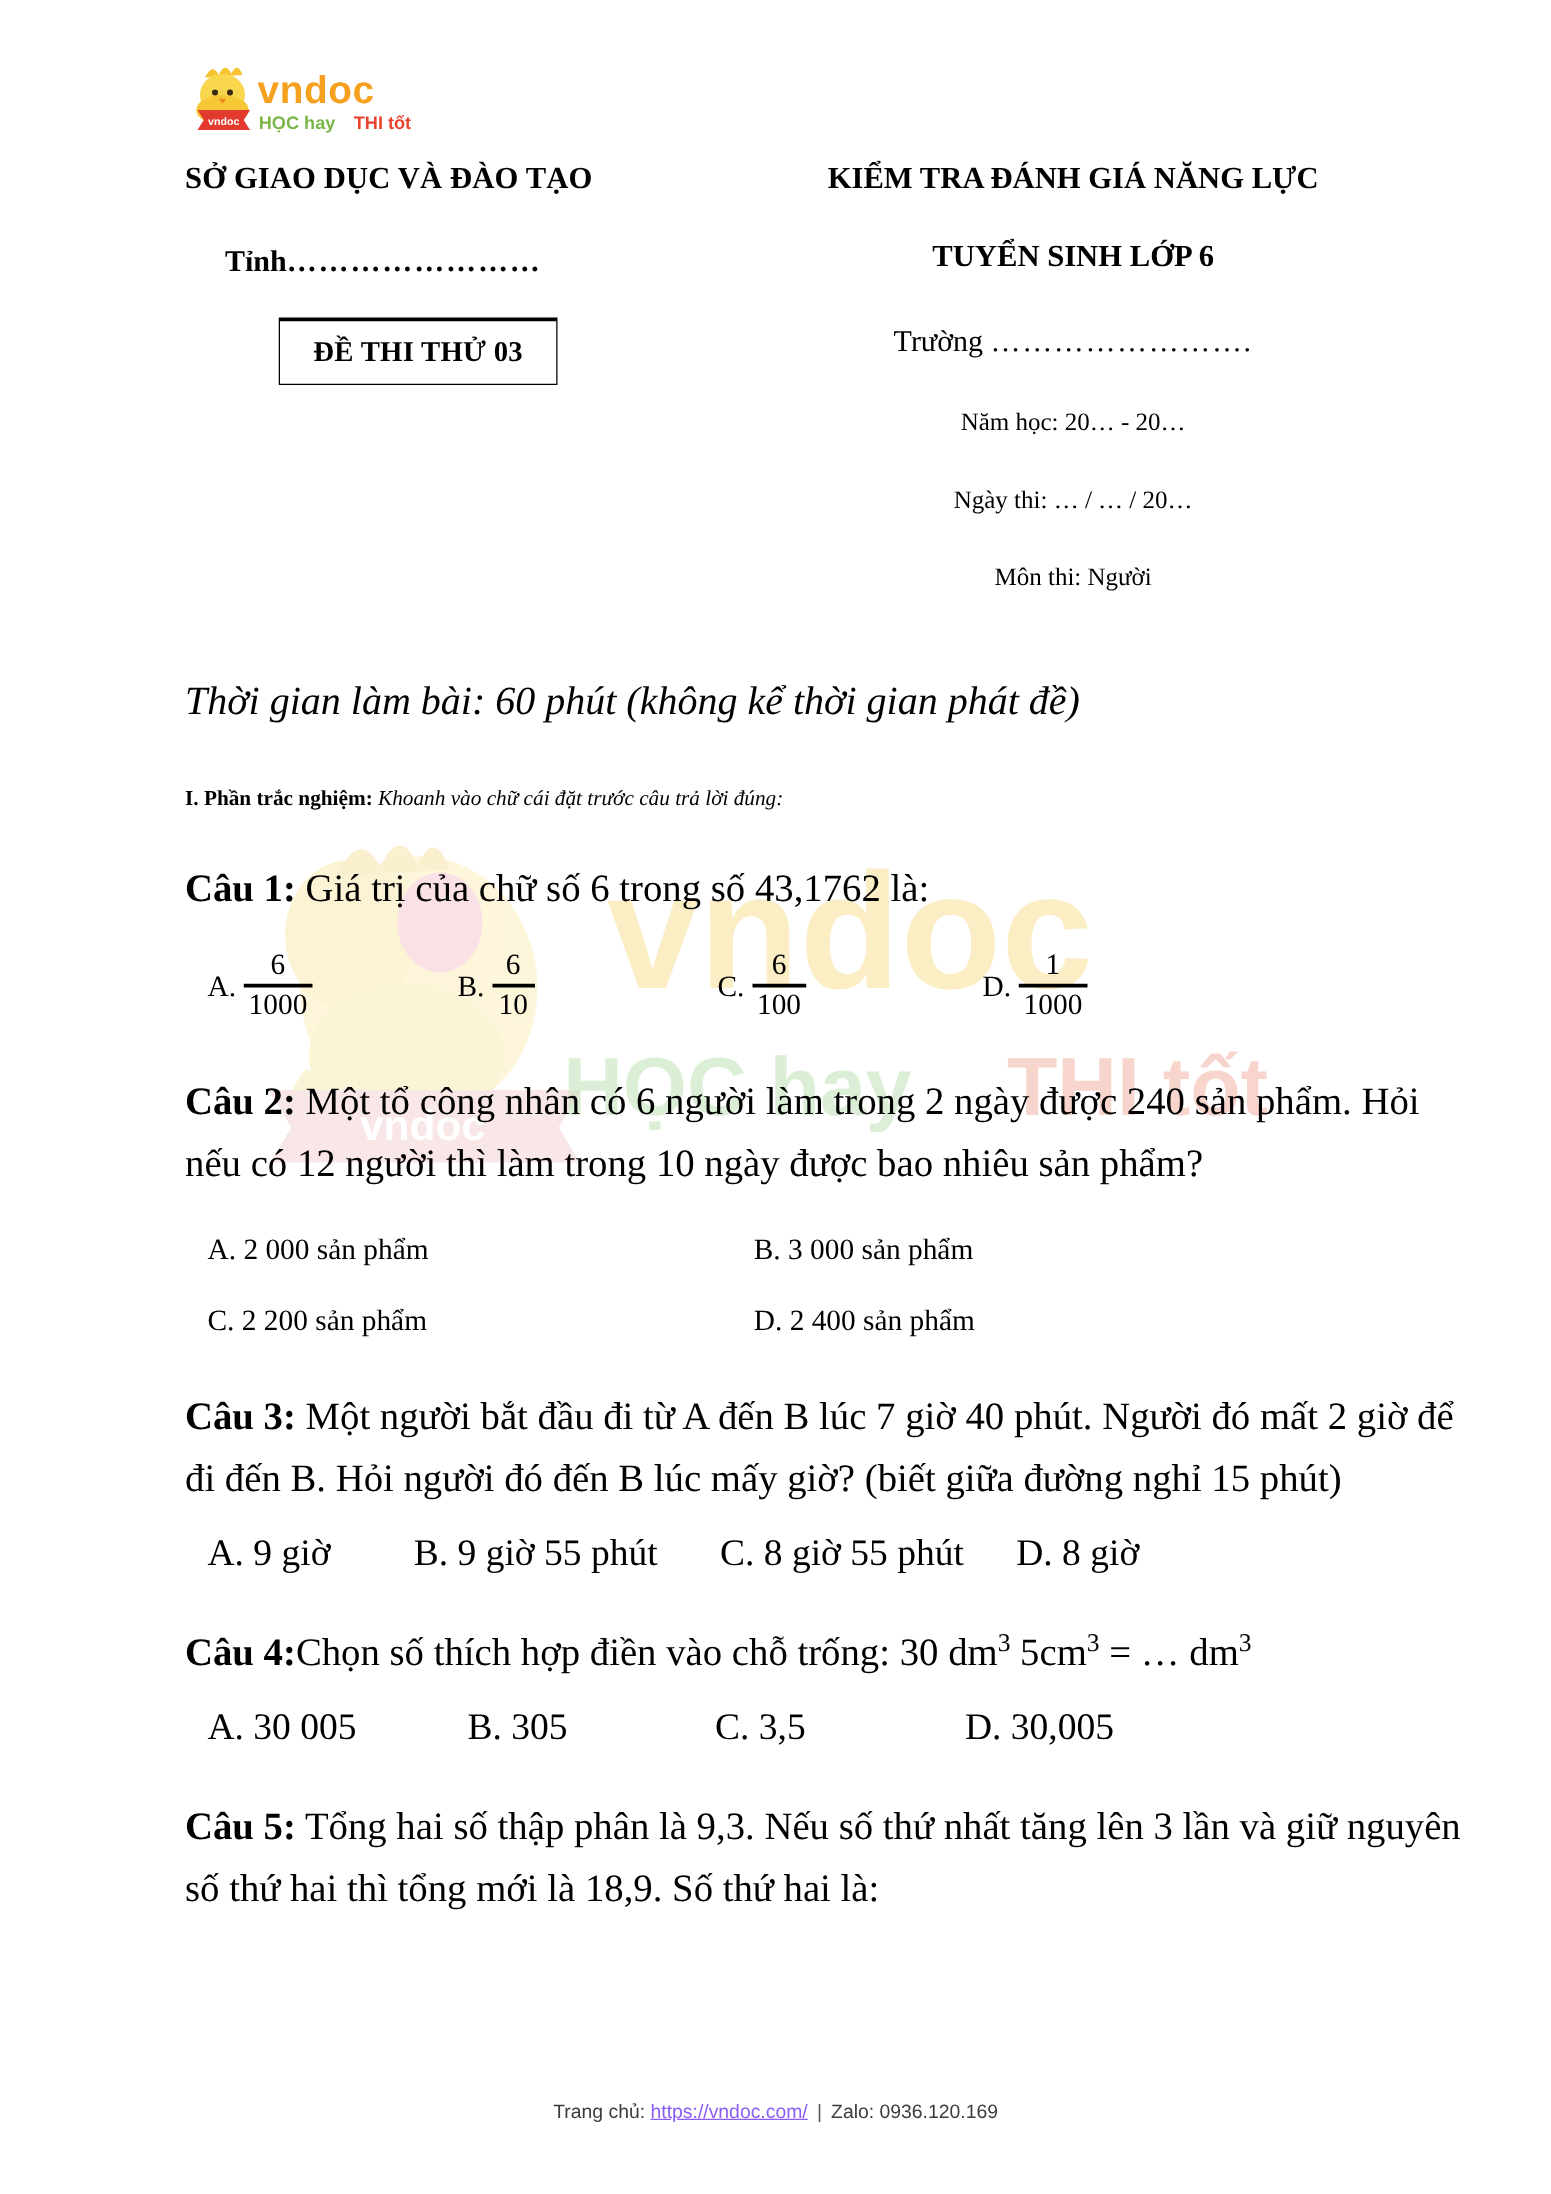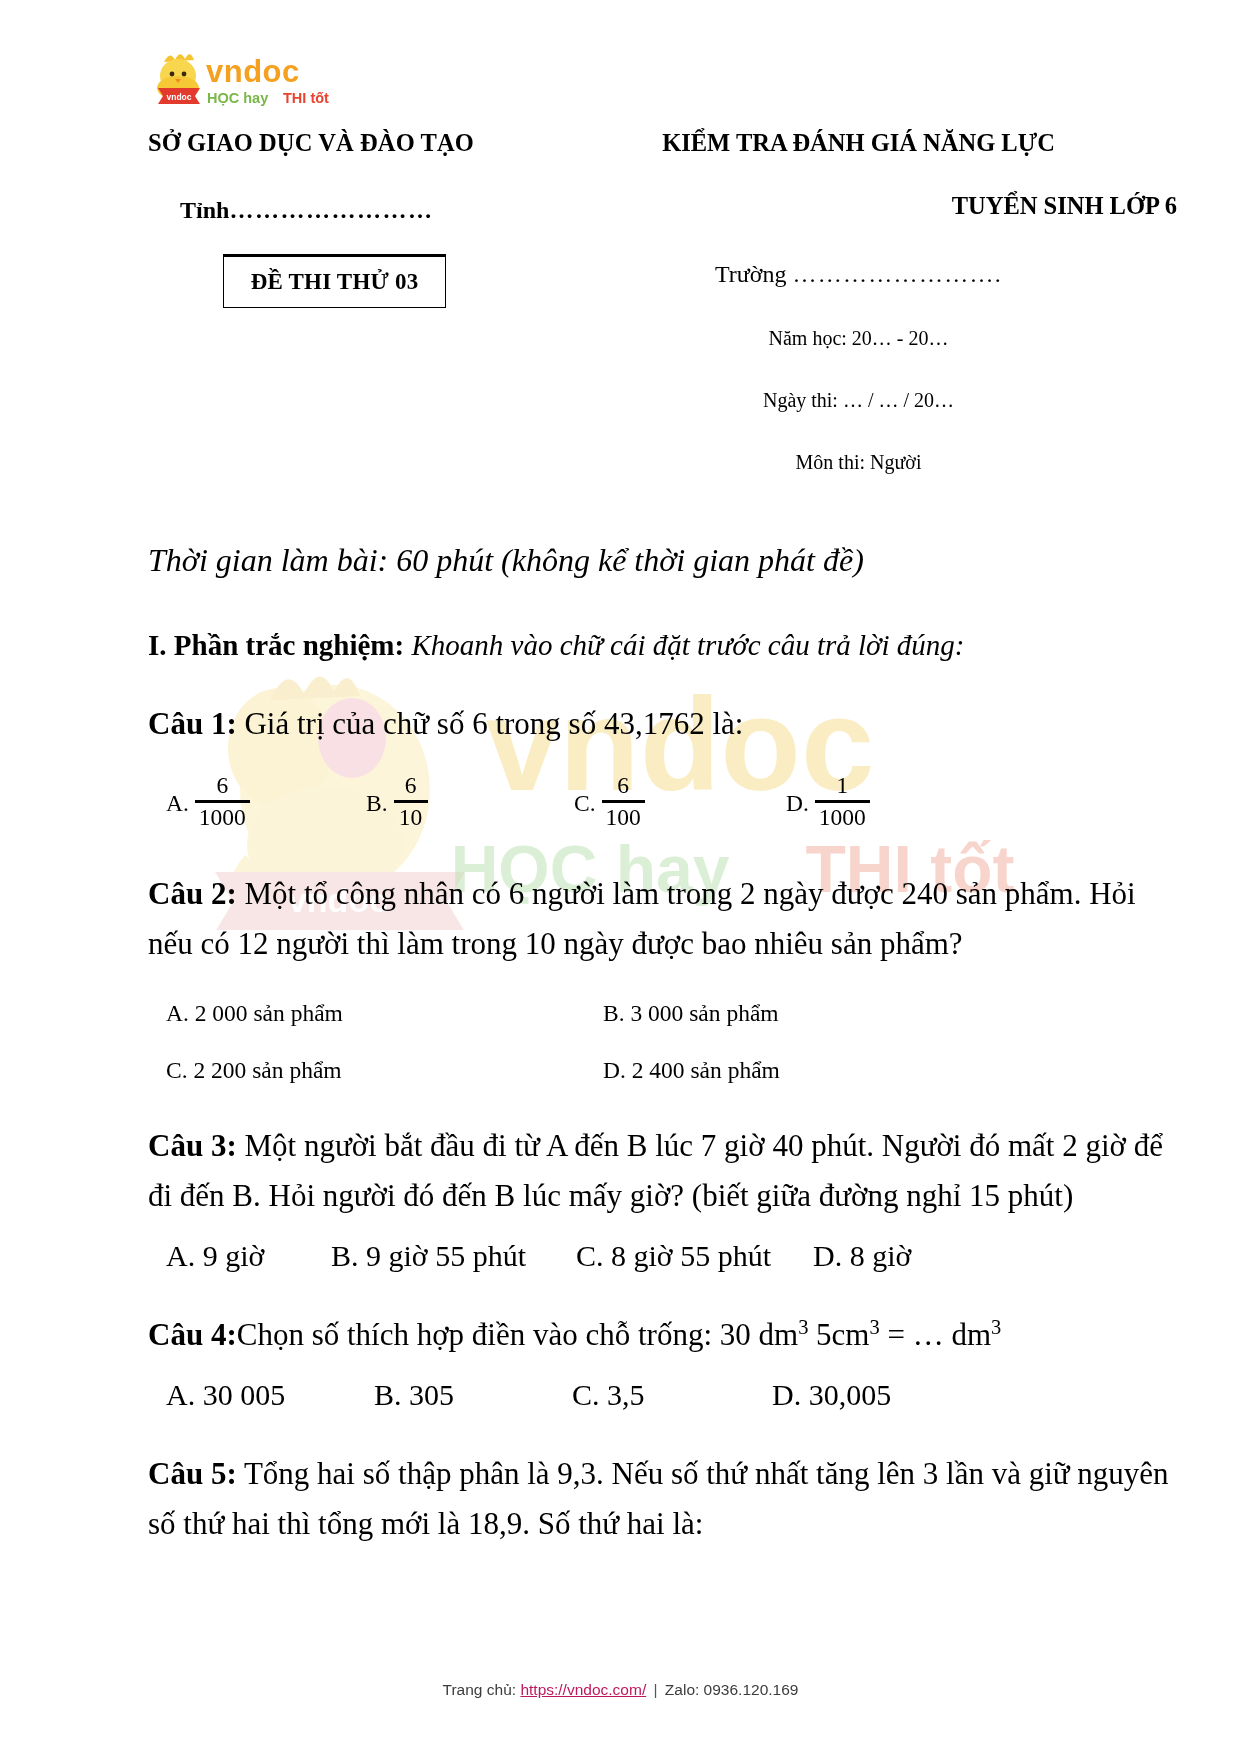--- a/index.html
+++ b/index.html
@@ -75,21 +75,20 @@
   .exam-title {
     font-weight: bold;
     font-size: 24.5px;
     line-height: 1.25;
     white-space: nowrap;
   }
   .exam-title-2 {
     font-weight: bold;
     font-size: 24.5px;
     margin-top: 33px;
-    text-align: right;
   }
 
   .province {
     font-weight: bold;
     font-size: 24px;
     margin-top: 38px;
     padding-left: 32px;
   }
   .dotline { letter-spacing: 1.5px; font-weight: bold; }
 
@@ -123,21 +122,21 @@
   }
 
   .duration {
     font-style: italic;
     font-size: 32px;
     margin-top: 68px;
     padding-right: 20px;
   }
 
   .section-head {
-    font-size: 29px;
+    font-size: 17px;
     margin-top: 50px;
   }
   .section-head b { font-weight: bold; }
   .section-head i { font-style: italic; }
 
   .q {
     font-size: 31px;
     margin-top: 37px;
     line-height: 1.62;
   }
@@ -212,21 +211,21 @@
     left: 0;
     right: 0;
     bottom: 56px;
     text-align: center;
     font-family: "Liberation Sans", sans-serif;
     font-size: 15.5px;
     color: #3c3c3c;
     z-index: 4;
   }
   .footer a {
-    color: #be185d;
+    color: #8b5cf6;
     text-decoration: underline;
   }
   .footer .sep { color: #555; padding: 0 3px; }
 </style>
 </head>
 <body>
 
 <div class="page">
 
   <div class="watermark">

